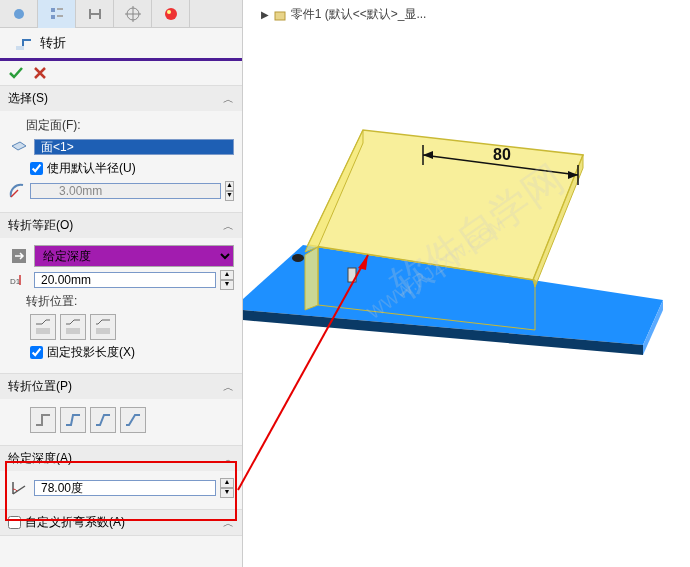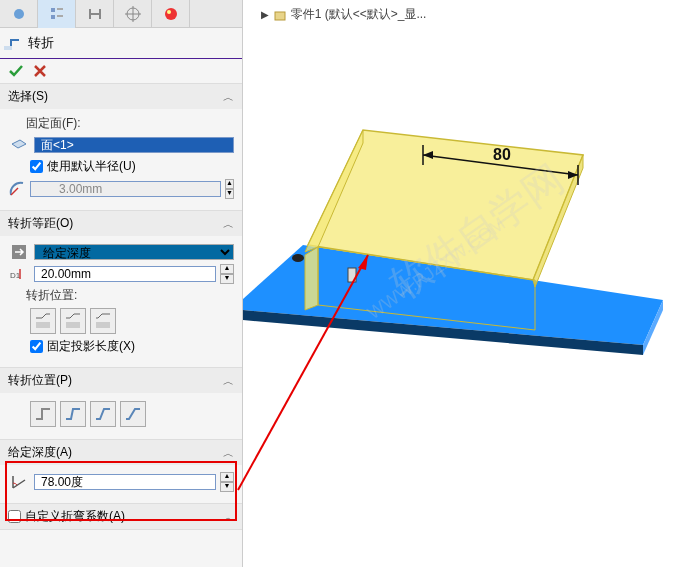--- a/index.html
+++ b/index.html
@@ -9,40 +9,40 @@
   .panel { width: 243px; height: 100%; background: #f5f5f5; border-right: 1px solid #ccc; display: flex; flex-direction: column; }
   .viewport { flex: 1; background: #fff; position: relative; }
   
   
   .tab-bar { display: flex; background: #e8e8e8; border-bottom: 1px solid #ccc; height: 28px; }
   .tab { width: 38px; height: 28px; display: flex; align-items: center; justify-content: center; border-right: 1px solid #ccc; cursor: pointer; }
   .tab.active { background: #d4e6f7; }
   .tab svg { width: 16px; height: 16px; }
   
   
-  .feature-header { display: flex; align-items: center; gap: 6px; padding: 6px 4px; background: #f5f5f5; border-bottom: 1px solid #4c1d95; }
+  .feature-header { display: flex; align-items: center; gap: 6px; padding: 6px 16px; background: #f5f5f5; border-bottom: 3px solid #4c1d95; }
   .feature-header .title { font-size: 13px; }
   
   
   .action-bar { display: flex; align-items: center; gap: 8px; padding: 4px 8px; border-bottom: 1px solid #ddd; }
   .action-bar svg { width: 16px; height: 16px; cursor: pointer; }
   
   
   .section { border-bottom: 1px solid #ddd; background: #f5f5f5; }
   .section-header { display: flex; align-items: flex-end; justify-content: space-between; padding: 4px 8px; background: #ececec; font-weight: normal; cursor: pointer; }
   .section-header .chevron { font-size: 11px; color: #555; }
   .section-body { padding: 4px 8px 8px 8px; }
   
   .field-label { color: #333; margin: 2px 0 4px 18px; }
   
   .input-row { display: flex; align-items: center; gap: 4px; margin: 3px 0; }
   .input-row .leading-icon { width: 22px; display:flex; justify-content:center; align-items:center; }
   .text-input { flex: 1; height: 16px; border: 1px solid #7a99c9; padding: 0 6px; background: #fff; font-size: 12px; }
   .text-input.selected { background: #1e5fb4; color: #fff; }
-  .select-input { flex: 1; height: 16px; border: 1px solid #aaa; background: #0369a1; font-size: 12px; padding: 0 4px; }
+  .select-input { flex: 1; height: 22px; border: 1px solid #aaa; background: #a21caf; font-size: 12px; padding: 0 4px; }
   .spinner { width: 14px; display: flex; flex-direction: column; }
   .spinner .sp-btn { height: 10px; border: 1px solid #aaa; background: #eee; font-size: 7px; line-height: 6px; text-align: center; cursor: pointer; }
   
   .check-row { display: flex; align-items: center; gap: 4px; margin: 4px 0 4px 22px; }
   .check-row input { width: 13px; height: 13px; }
   
   .icon-btn-row { display: flex; gap: 4px; margin: 4px 0 4px 22px; }
   .icon-btn { width: 26px; height: 26px; border: 1px solid #aaa; background: #eee; display:flex; align-items:center; justify-content:center; cursor:pointer; }
   
   .highlight-box { position: absolute; left: 5px; top: 461px; width: 232px; height: 60px; border: 2px solid #e60000; pointer-events:none; }

